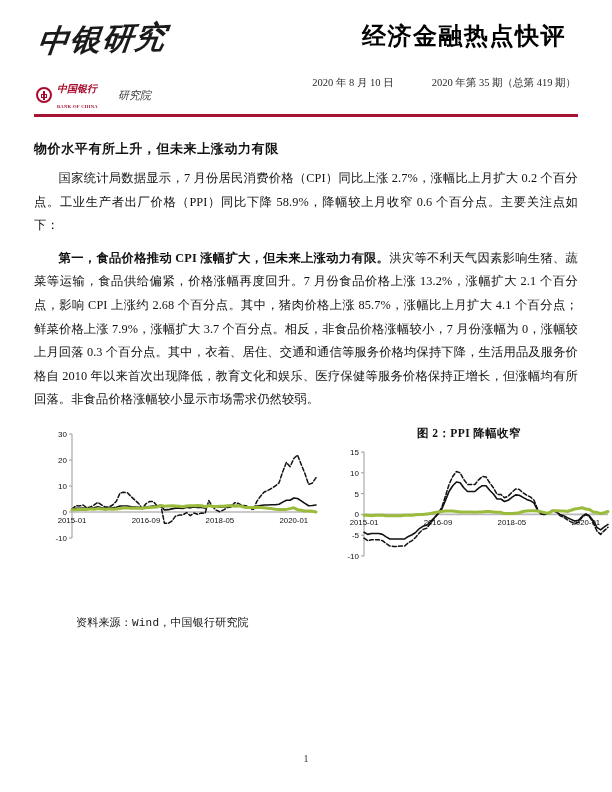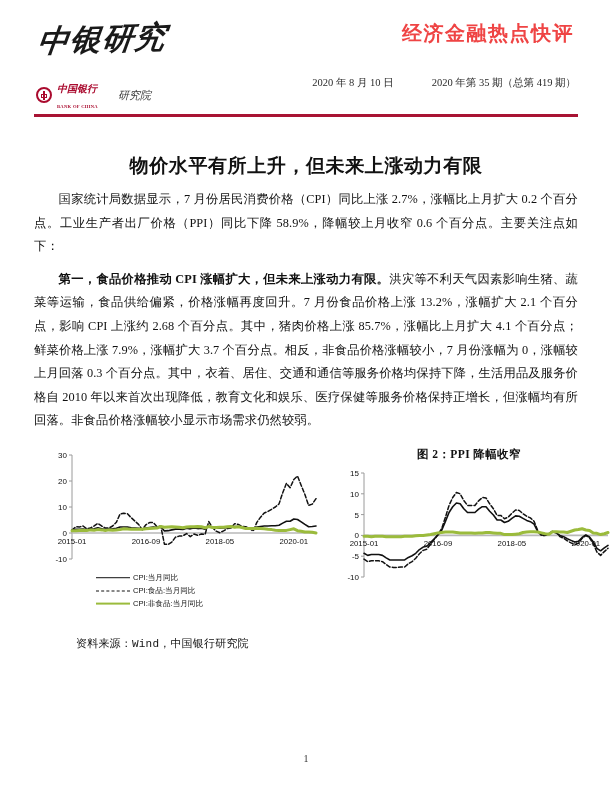--- a/index.html
+++ b/index.html
@@ -105,26 +105,26 @@
   .inst-name {
     margin-left: 20px;
     font-size: 11px;
     color: #3a3a3a;
     white-space: nowrap;
     font-style: italic;
   }
 
   .pub-title {
     position: absolute;
-    right: 4px;
+    right: 12px;
     top: 20px;
     font-family: "Liberation Sans", "DejaVu Sans", sans-serif;
-    font-size: 20px;
-    font-weight: bold;
-    color: #ef4444;
+    font-size: 24px;
+    font-weight: bold;
+    color: #000000;
     letter-spacing: 1.5px;
     white-space: nowrap;
   }
   .issue-line {
     position: absolute;
     right: 2px;
     top: 76px;
     font-size: 10.5px;
     color: #2a2a2a;
     white-space: nowrap;
@@ -134,25 +134,24 @@
 
   .rule-red {
     height: 3px;
     background: #a81333;
     margin-top: 6px;
     width: 100%;
   }
 
   
   .doc-title {
-    text-align: center;
-    font-size: 19px;
+    font-size: 13px;
     font-weight: bold;
     letter-spacing: 0.6px;
-    margin-top: 36px;
+    margin-top: 23px;
     margin-bottom: 2px;
     color: #111;
   }
 
   .body-text {
     font-size: 12.3px;
     line-height: 1.92;
     text-align: justify;
     text-justify: inter-character;
     color: #111;
@@ -314,34 +313,20 @@
             <text x="33" y="11" text-anchor="end" font-size="8" fill="#111" font-family="&quot;Liberation Sans&quot;,&quot;DejaVu Sans&quot;,sans-serif">30</text>
             <line x1="38" y1="86" x2="282" y2="86" stroke="#b8b8b8" stroke-width="1.6"></line>
             <text x="38" y="97" text-anchor="middle" font-size="7.8" fill="#111" font-family="&quot;Liberation Sans&quot;,&quot;DejaVu Sans&quot;,sans-serif">2015-01</text>
             <text x="111.93939393939394" y="97" text-anchor="middle" font-size="7.8" fill="#111" font-family="&quot;Liberation Sans&quot;,&quot;DejaVu Sans&quot;,sans-serif">2016-09</text>
             <text x="185.87878787878788" y="97" text-anchor="middle" font-size="7.8" fill="#111" font-family="&quot;Liberation Sans&quot;,&quot;DejaVu Sans&quot;,sans-serif">2018-05</text>
             <text x="259.8181818181818" y="97" text-anchor="middle" font-size="7.8" fill="#111" font-family="&quot;Liberation Sans&quot;,&quot;DejaVu Sans&quot;,sans-serif">2020-01</text>
             <path d="M38.00 83.40 L41.70 82.36 L45.39 82.36 L49.09 82.10 L52.79 82.88 L56.48 82.36 L60.18 81.84 L63.88 80.80 L67.58 81.84 L71.27 82.62 L74.97 82.10 L78.67 81.84 L82.36 81.32 L86.06 80.02 L89.76 80.02 L93.45 80.02 L97.15 80.80 L100.85 81.06 L104.55 81.32 L108.24 82.62 L111.94 81.06 L115.64 80.54 L119.33 80.02 L123.03 80.54 L126.73 79.50 L130.42 83.92 L134.12 83.66 L137.82 82.88 L141.52 82.10 L145.21 82.10 L148.91 82.36 L152.61 81.32 L156.30 81.84 L160.00 81.06 L163.70 81.58 L167.39 81.32 L171.09 82.10 L174.79 78.46 L178.48 80.54 L182.18 81.32 L185.88 81.32 L189.58 81.06 L193.27 80.54 L196.97 80.02 L200.67 79.50 L204.36 79.50 L208.06 80.28 L211.76 81.06 L215.45 81.58 L219.15 82.10 L222.85 80.02 L226.55 79.50 L230.24 78.98 L233.94 78.98 L237.64 78.72 L241.33 78.72 L245.03 78.20 L248.73 76.12 L252.42 74.30 L256.12 74.30 L259.82 71.96 L263.52 72.48 L267.21 74.82 L270.91 77.42 L274.61 79.76 L278.30 79.50 L282.00 78.98" fill="none" stroke="#111111" stroke-linejoin="round" stroke-linecap="round" stroke-width="1.6"></path>
             <path d="M38.00 83.14 L41.70 79.76 L45.39 80.02 L49.09 78.98 L52.79 81.84 L56.48 81.06 L60.18 78.98 L63.88 76.38 L67.58 78.98 L71.27 81.06 L74.97 81.06 L78.67 78.98 L82.36 75.34 L86.06 67.02 L89.76 66.24 L93.45 66.76 L97.15 70.66 L100.85 74.04 L104.55 77.42 L108.24 82.62 L111.94 77.68 L115.64 75.60 L119.33 75.60 L123.03 79.76 L126.73 78.98 L130.42 97.18 L134.12 97.44 L137.82 95.10 L141.52 90.16 L145.21 89.12 L148.91 88.86 L152.61 86.52 L156.30 89.64 L160.00 87.04 L163.70 88.34 L167.39 87.04 L171.09 87.30 L174.79 74.56 L178.48 80.54 L182.18 84.18 L185.88 85.74 L189.58 83.92 L193.27 81.58 L196.97 81.06 L200.67 76.64 L204.36 77.42 L208.06 79.50 L211.76 79.76 L215.45 81.06 L219.15 84.18 L222.85 75.34 L226.55 70.14 L230.24 65.98 L233.94 64.42 L237.64 62.34 L241.33 60.00 L245.03 56.88 L248.73 45.70 L252.42 36.34 L256.12 40.76 L259.82 32.44 L263.52 29.06 L267.21 38.42 L270.91 47.52 L274.61 58.44 L278.30 57.14 L282.00 51.68" fill="none" stroke="#111111" stroke-linejoin="round" stroke-linecap="round" stroke-width="1.5" stroke-dasharray="4,2.2"></path>
             <path d="M38.00 83.66 L41.70 83.66 L45.39 83.40 L49.09 83.14 L52.79 83.40 L56.48 82.88 L60.18 83.14 L63.88 82.62 L67.58 82.88 L71.27 83.40 L74.97 82.88 L78.67 83.14 L82.36 82.88 L86.06 82.62 L89.76 81.84 L93.45 82.10 L97.15 82.36 L100.85 82.36 L104.55 82.36 L108.24 82.36 L111.94 81.84 L115.64 81.58 L119.33 81.32 L123.03 81.06 L126.73 79.50 L130.42 80.28 L134.12 80.02 L137.82 79.76 L141.52 80.02 L145.21 80.28 L148.91 80.80 L152.61 80.02 L156.30 79.76 L160.00 79.76 L163.70 79.50 L167.39 79.76 L171.09 80.80 L174.79 79.50 L178.48 80.54 L182.18 80.54 L185.88 80.28 L189.58 80.28 L193.27 79.76 L196.97 79.50 L200.67 80.28 L204.36 79.76 L208.06 80.54 L211.76 81.58 L215.45 81.58 L219.15 81.58 L222.85 81.32 L226.55 81.58 L230.24 81.84 L233.94 82.36 L237.64 82.62 L241.33 83.14 L245.03 83.40 L248.73 83.40 L252.42 83.40 L256.12 82.62 L259.82 81.84 L263.52 83.66 L267.21 84.18 L270.91 84.96 L274.61 84.96 L278.30 85.22 L282.00 86.00" fill="none" stroke="#9bbb3c" stroke-linejoin="round" stroke-linecap="round" stroke-width="3"></path>
           </svg>
-        <div class="legend">
-          <div class="legend-row">
-            <span class="legend-key key-solid"></span>
-            <span>CPI:当月同比</span>
-          </div>
-          <div class="legend-row">
-            <span class="legend-key key-dashed"></span>
-            <span>CPI:食品:当月同比</span>
-          </div>
-          <div class="legend-row">
-            <span class="legend-key key-green"></span>
-            <span>CPI:非食品:当月同比</span>
-          </div>
-        </div>
       </div>
     </div>
 
     <div class="figure">
       <div class="fig-title">图 2：PPI 降幅收窄</div>
       <div class="plot-wrap">
         <svg class="plot-svg" id="chart1" width="286" height="165">
             <line x1="38" y1="8" x2="38" y2="112" stroke="#9a9a9a" stroke-width="1"></line>
             <line x1="35" y1="112" x2="38" y2="112" stroke="#9a9a9a" stroke-width="1"></line>
             <text x="33" y="115" text-anchor="end" font-size="8" fill="#111" font-family="&quot;Liberation Sans&quot;,&quot;DejaVu Sans&quot;,sans-serif">-10</text>

